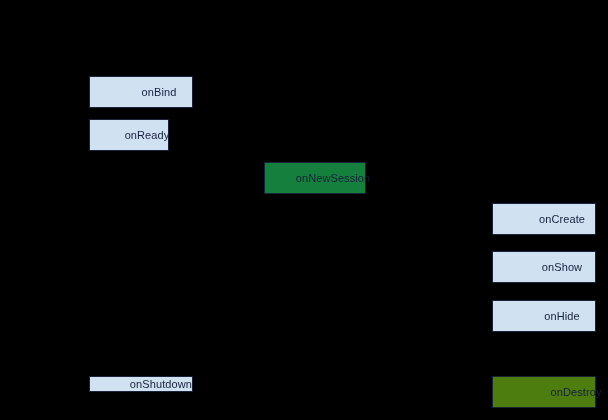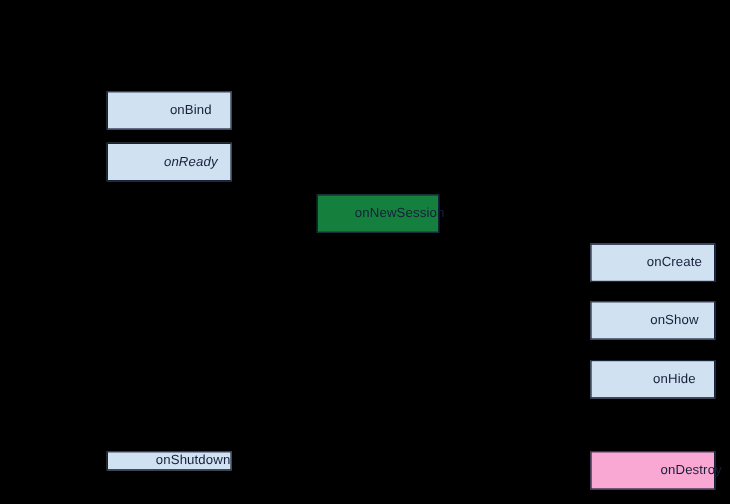--- a/index.html
+++ b/index.html
@@ -42,34 +42,34 @@
     margin-left: 36px;
   }
 </style>
 </head>
 <body>
 
 <div id="diagram" style="background: rgb(0, 0, 0);">
     <div class="node" style="left: 89px; top: 76px; width: 104px; height: 32px; background: rgb(208, 225, 242); border-color: rgb(25, 34, 59); color: rgb(22, 32, 58);">
       <span class="node-label">onBind</span>
     </div>
-    <div class="node" style="left: 89px; top: 119px; width: 104px; height: 32px; background: rgb(208, 225, 242); border-color: rgb(25, 34, 59); color: rgb(22, 32, 58); font-style: italic;">
+    <div class="node" style="left: 89px; top: 119px; width: 80px; height: 32px; background: rgb(208, 225, 242); border-color: rgb(25, 34, 59); color: rgb(22, 32, 58);">
       <span class="node-label">onReady</span>
     </div>
     <div class="node" style="left: 264px; top: 162px; width: 102px; height: 32px; background: #15803d; border-color: rgb(25, 34, 59); color: rgb(22, 32, 58);">
       <span class="node-label">onNewSession</span>
     </div>
     <div class="node" style="left: 492px; top: 251px; width: 104px; height: 32px; background: rgb(208, 225, 242); border-color: rgb(25, 34, 59); color: rgb(22, 32, 58);">
       <span class="node-label">onShow</span>
     </div>
     <div class="node" style="left: 492px; top: 203px; width: 104px; height: 32px; background: rgb(208, 225, 242); border-color: rgb(25, 34, 59); color: rgb(22, 32, 58);">
       <span class="node-label">onCreate</span>
     </div>
     <div class="node" style="left: 492px; top: 300px; width: 104px; height: 32px; background: rgb(208, 225, 242); border-color: rgb(25, 34, 59); color: rgb(22, 32, 58); text-align: right;">
       <span class="node-label">onHide</span>
     </div>
     <div class="node" style="left: 89px; top: 376px; width: 104px; height: 16px; background: rgb(208, 225, 242); border-color: rgb(25, 34, 59); color: rgb(22, 32, 58); justify-content: flex-end;">
       <span class="node-label">onShutdown</span>
     </div>
-    <div class="node" style="left: 492px; top: 376px; width: 104px; height: 32px; background: #f9a8d4; border-color: rgb(25, 34, 59); color: rgb(22, 32, 58); padding-left: 28px;">
+    <div class="node" style="left: 492px; top: 376px; width: 104px; height: 32px; background: #4d7c0f; border-color: rgb(25, 34, 59); color: rgb(22, 32, 58); padding-left: 28px;">
       <span class="node-label">onDestroy</span>
     </div>
   </div>
 
 </body></html>

